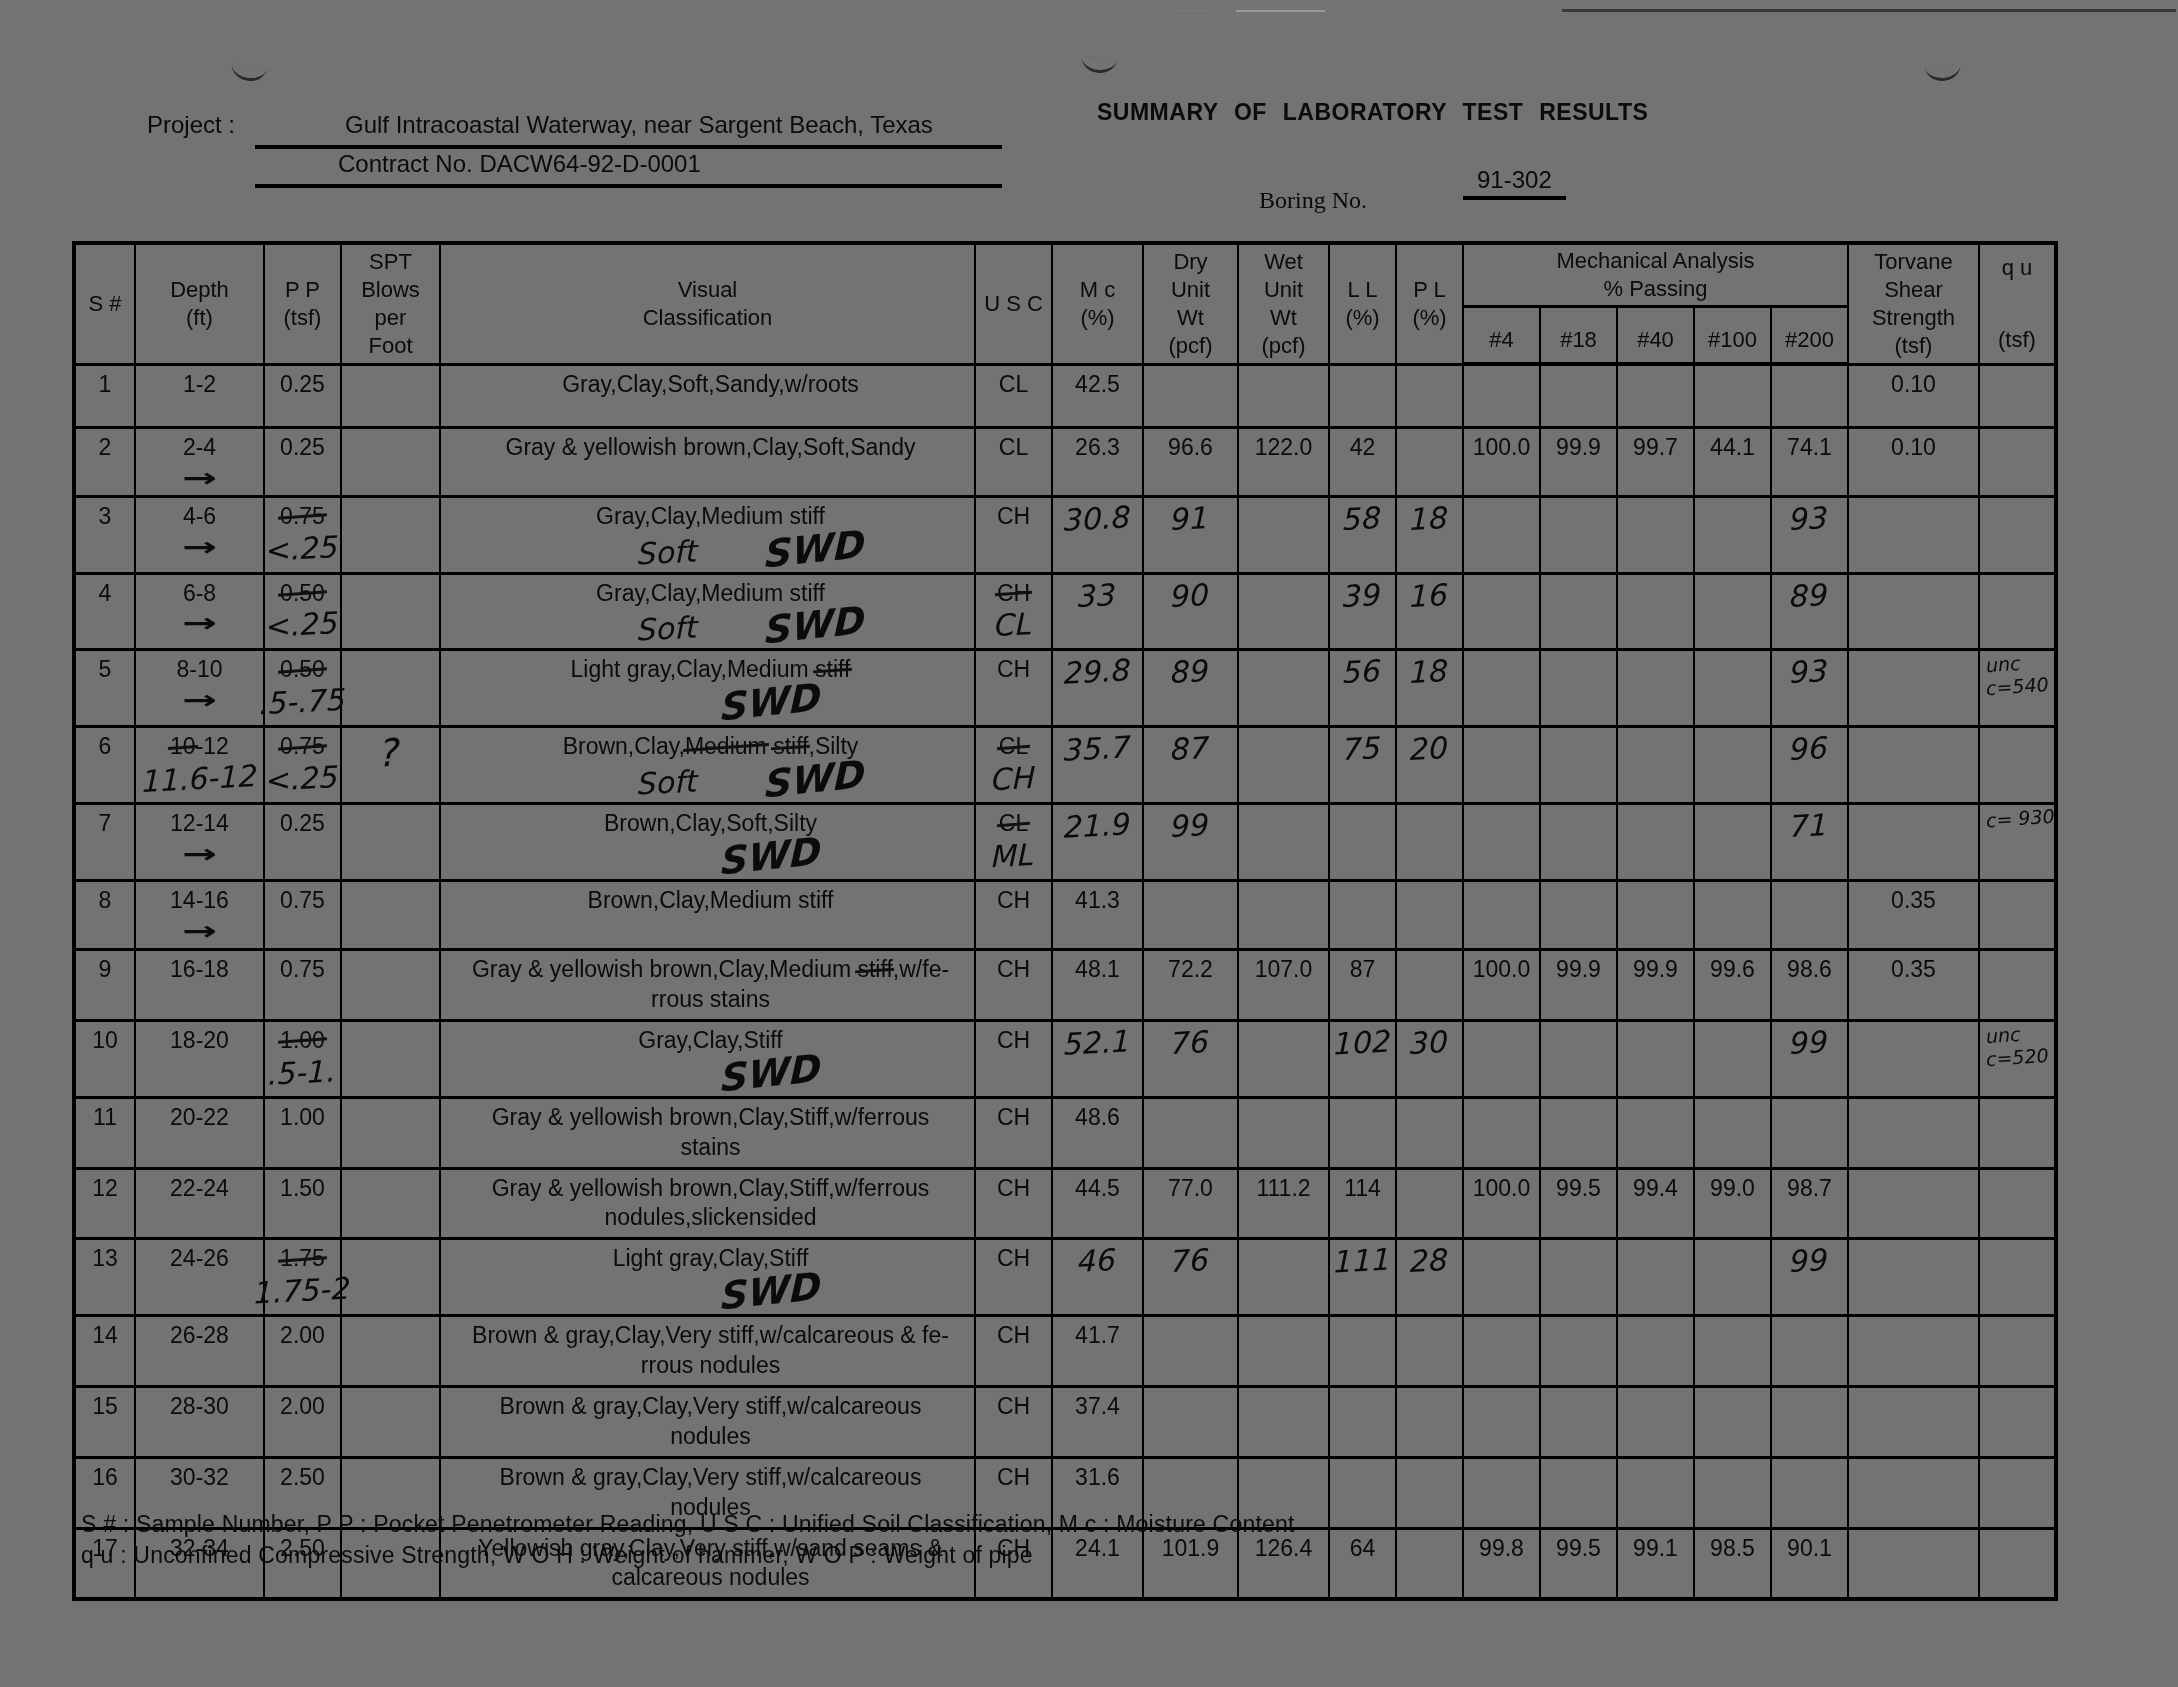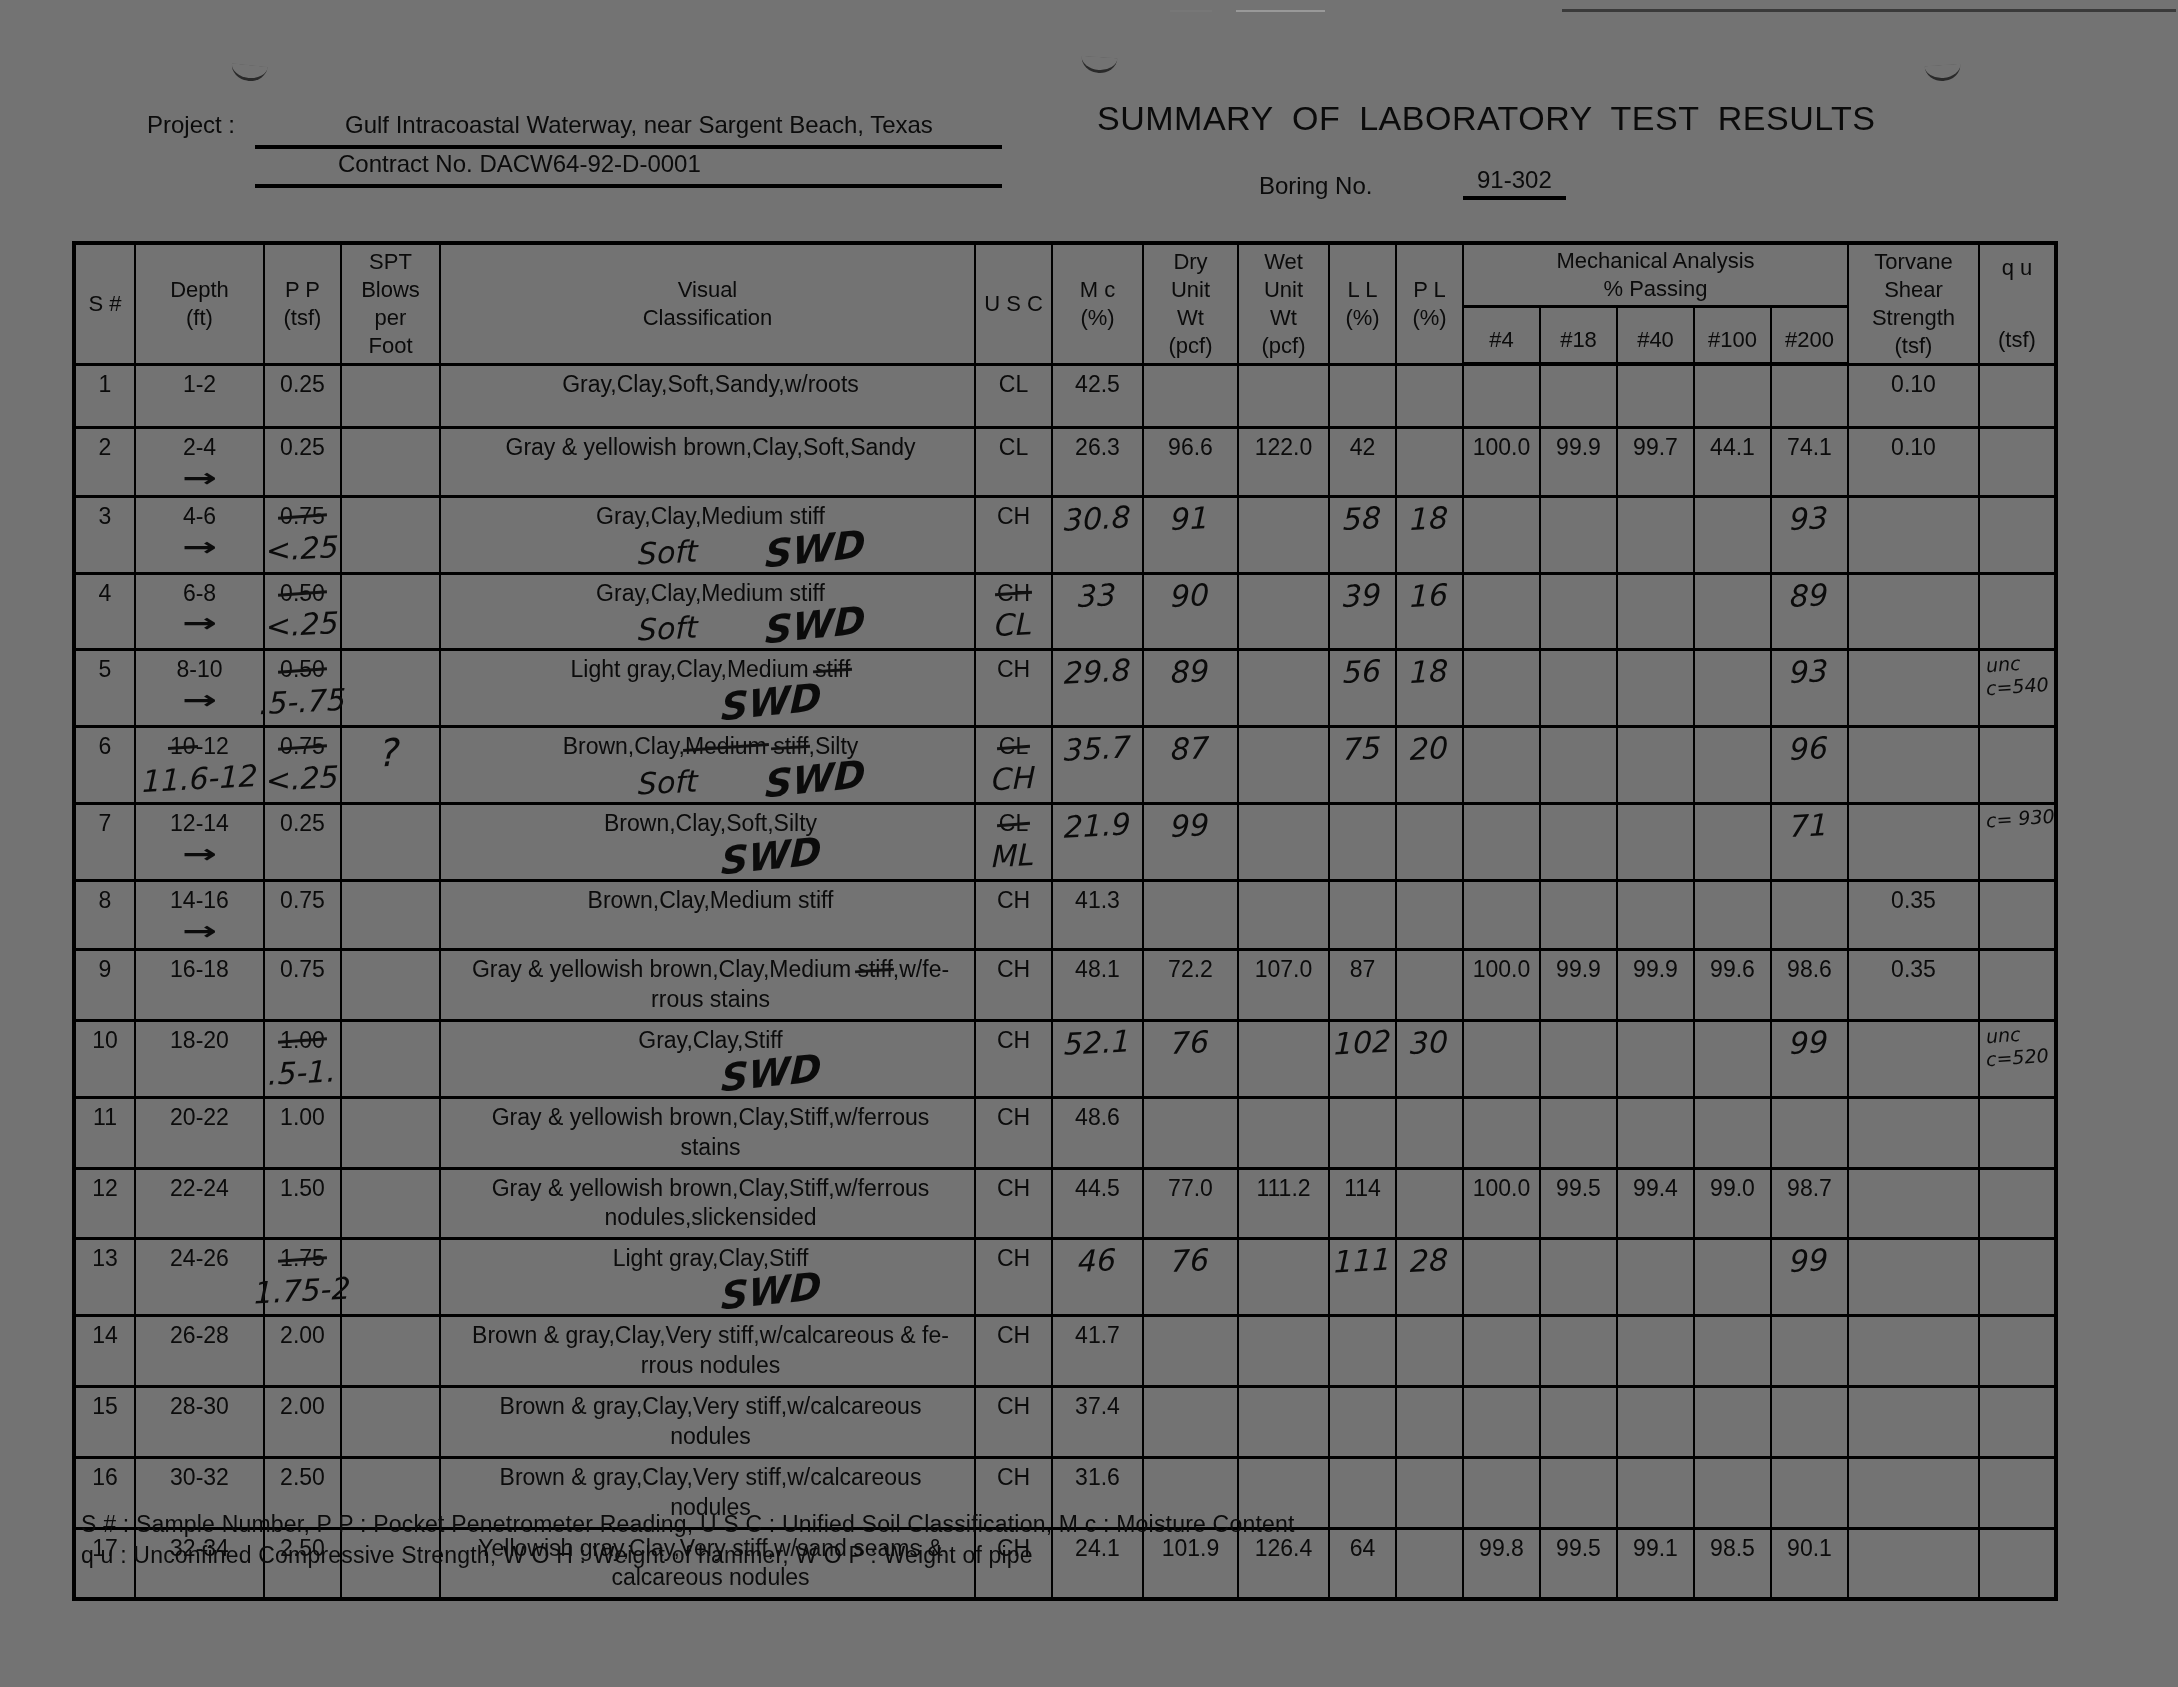--- a/index.html
+++ b/index.html
@@ -7,21 +7,21 @@
         font-family:"Liberation Sans",sans-serif;overflow:hidden;}
 
   
   .scan-line{position:absolute;background:#3a3a3a;}
   .scan-tick{position:absolute;width:36px;height:13px;border-bottom:3px solid #2a2a2a;
              border-radius:0 0 50% 50%/0 0 100% 100%;}
 
   
   .hdr-label{position:absolute;font-size:24px;}
   .hdr-underline{position:absolute;height:4px;background:#000;}
-  .doc-title{position:absolute;font-size:34px;font-weight:normal;word-spacing:9px;letter-spacing:0.5px;}
+  .doc-title{position:absolute;font-size:23px;font-weight:bold;word-spacing:9px;letter-spacing:0.5px;}
   .boring-value{border-bottom:4px solid #000;padding:0 14px 2px 14px;font-size:24px;}
 
   
   table.results{position:absolute;left:72px;top:241px;width:1984px;table-layout:fixed;
                 border-collapse:collapse;border:4px solid #000;}
   th,td{border-left:2px solid #000;border-right:2px solid #000;
         border-top:3px solid #000;border-bottom:3px solid #000;
         padding:4px 2px;vertical-align:top;text-align:center;overflow:visible;}
   thead th{font-weight:normal;font-size:22px;line-height:1.28;vertical-align:middle;padding:2px 1px;}
   thead tr.sub th{height:44px;vertical-align:bottom;padding-bottom:8px;}
@@ -63,21 +63,21 @@
   <div class="scan-tick" style="top:57px;left:1081px;transform:rotate(4deg);"></div>
   <div class="scan-tick" style="top:65px;left:1925px;transform:rotate(-4deg);"></div>
 
   <div class="hdr-label" style="left:147px;top:111px;">Project :</div>
   <div class="hdr-label" style="left:345px;top:111px;">Gulf Intracoastal Waterway, near Sargent Beach, Texas</div>
   <div class="hdr-underline" style="left:255px;top:145px;width:747px;"></div>
   <div class="hdr-label" style="left:338px;top:150px;">Contract No.  DACW64-92-D-0001</div>
   <div class="hdr-underline" style="left:255px;top:184px;width:747px;"></div>
 
   <div class="doc-title" style="left:1097px;top:99px;">SUMMARY OF LABORATORY TEST RESULTS</div>
-  <div class="hdr-label" style="left:1259px;top:172px;">Boring No.</div>
+  <div class="hdr-label" style="left:1259px;top:187px;font-family:Liberation Serif, serif;">Boring No.</div>
   <div class="hdr-label boring-value" style="left:1463px;top:166px;">91-302</div>
 
   <table class="results">
     <colgroup>
       <col style="width:61px">
         <col style="width:129px">
         <col style="width:77px">
         <col style="width:99px">
       <col style="width:535px">
         <col style="width:77px">

